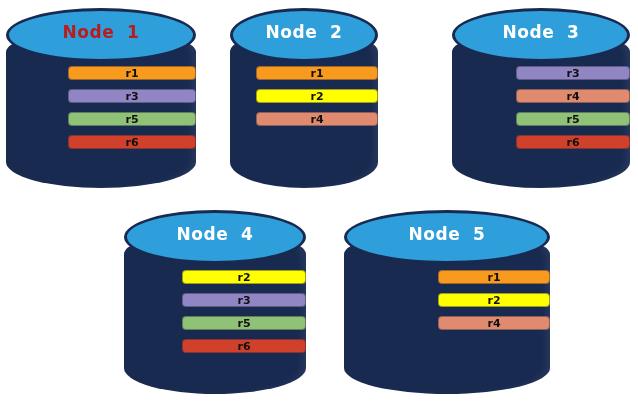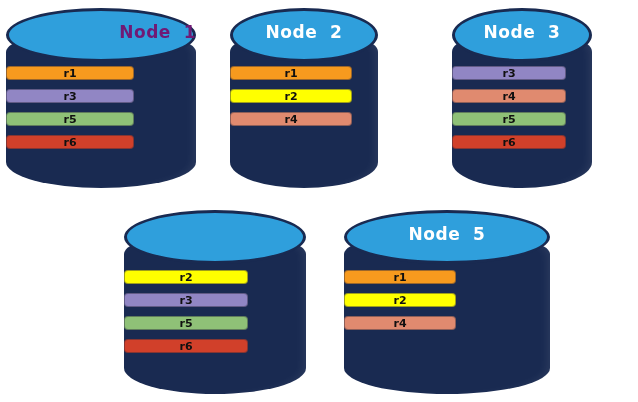--- a/index.html
+++ b/index.html
@@ -66,41 +66,41 @@
   }
 
   
   .replicas {
     position: absolute;
     left: 0;
     width: 100%;
     z-index: 2;
     display: flex;
     flex-direction: column;
-    align-items: flex-start;
+    align-items: flex-end;
     gap: 9px;
   }
   .replica {
     height: 14px;
     border-radius: 4px;
     border: 1px solid rgba(40,40,60,0.45);
     box-sizing: border-box;
     display: flex;
     align-items: center;
     justify-content: center;
     font-size: 11px;
     font-weight: bold;
     color: #101010;
     line-height: 1;
   }
 
   
   .n1 { left: 6px;   top: 8px;   width: 190px; height: 180px; }
   .n2 { left: 230px; top: 8px;   width: 148px; height: 180px; }
-  .n3 { left: 452px; top: 8px;   width: 140px; height: 180px; }
+  .n3 { left: 452px; top: 8px;   width: 178px; height: 180px; }
   .n4 { left: 124px; top: 210px; width: 182px; height: 184px; }
   .n5 { left: 344px; top: 210px; width: 206px; height: 184px; }
 
   .n1 .replicas { top: 58px; }
   .n2 .replicas { top: 58px; }
   .n3 .replicas { top: 58px; }
   .n4 .replicas { top: 60px; }
   .n5 .replicas { top: 60px; }
 
   .n1 .replica { width: 128px; }
@@ -112,21 +112,21 @@
 </head>
 <body style="background: rgb(255, 255, 255);">
 
 <div id="diagram">
 
   <div class="node n1">
     <div class="cyl">
       <div class="cyl-body" style="background: rgb(25, 42, 81);"></div>
       <div class="cyl-top" style="background: rgb(47, 159, 220); border-color: rgb(25, 42, 81);"></div>
     </div>
-    <div class="node-title" style="color: #701a75; text-align: right;">Node  1</div>
+    <div class="node-title" style="color: #b91c1c;">Node  1</div>
     <div class="replicas">
         <div class="replica" style="background: rgb(247, 154, 30);">
           <span>r1</span>
         </div>
         <div class="replica" style="background: rgb(145, 134, 196);">
           <span>r3</span>
         </div>
         <div class="replica" style="background: rgb(143, 193, 119);">
           <span>r5</span>
         </div>
@@ -175,20 +175,21 @@
           <span>r6</span>
         </div>
       </div>
   </div>
 
   <div class="node n4">
     <div class="cyl">
       <div class="cyl-body" style="background: rgb(25, 42, 81);"></div>
       <div class="cyl-top" style="background: rgb(47, 159, 220); border-color: rgb(25, 42, 81);"></div>
     </div>
+    <div class="node-title" style="color: rgb(255, 255, 255);">Node  4</div>
     <div class="replicas">
         <div class="replica" style="background: rgb(255, 255, 0);">
           <span>r2</span>
         </div>
         <div class="replica" style="background: rgb(145, 134, 196);">
           <span>r3</span>
         </div>
         <div class="replica" style="background: rgb(143, 193, 119);">
           <span>r5</span>
         </div>

